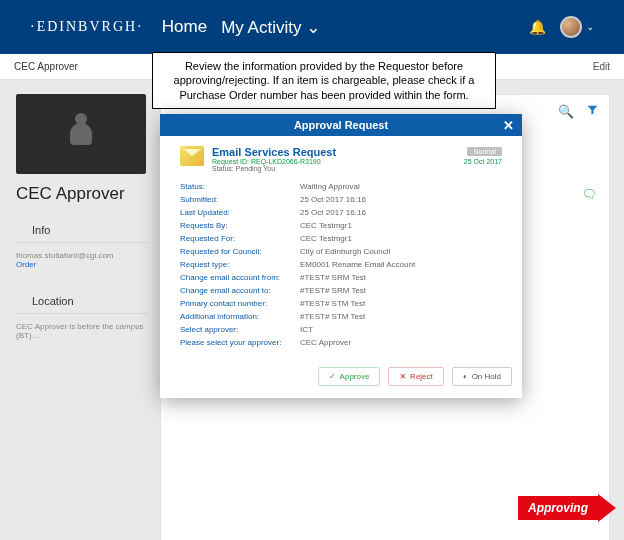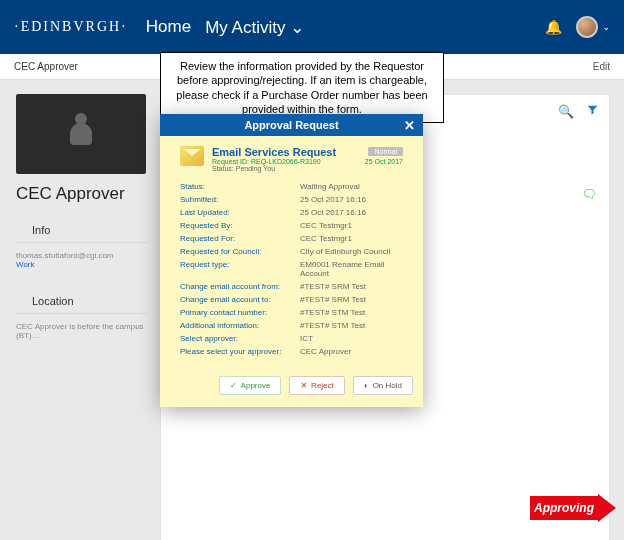--- a/index.html
+++ b/index.html
@@ -1,17 +1,17 @@
 <!DOCTYPE html>
 <html><head>
 <meta charset="utf-8">
 <style>
   *{box-sizing:border-box;margin:0;padding:0;font-family:Arial,Helvetica,sans-serif}
   body{width:624px;height:540px;overflow:hidden;background:#e9e9e9;position:relative}
-  .topnav{height:54px;background:#003f7d;color:#fff;display:flex;align-items:center;padding:0 14px;font-size:12px}
+  .topnav{height:54px;background:#003f7d;color:#fff;display:flex;align-items:center;padding:0 30px;font-size:12px}
   .brand{font-family:'Times New Roman',serif;letter-spacing:2px;font-size:14px;margin-right:18px}
   .navlink{margin-right:14px;cursor:pointer;font-size:17px}
   .navspacer{flex:1}
   .bell{margin-right:14px;font-size:14px}
   .avatar-small{width:22px;height:22px;border-radius:50%;background:radial-gradient(circle at 30% 30%,#e3b68b,#8a5a3a);border:2px solid #ccc}
   .chev{margin-left:4px;font-size:9px}
   .subnav{height:26px;background:#fff;border-bottom:1px solid #ddd;display:flex;align-items:center;padding:0 14px;font-size:10px;color:#333}
   .subnav .sp{flex:1}
   .edit{color:#555}
   .page{display:flex;height:476px}
@@ -25,22 +25,22 @@
   .muted{color:#888;font-size:8px}
   .link-sm{color:#0a66c2;font-size:8px}
   .right{flex:1;background:#fff;margin:14px 14px 0 0;border:1px solid #e3e3e3;border-radius:2px;padding:10px;font-size:10px;color:#666;position:relative}
   .right-iconbar{position:absolute;top:8px;right:10px;color:#1b7ac5;font-size:13px}
   .right-iconbar span{margin-left:8px;cursor:pointer}
   .chip{display:inline-block;border:1px solid #ccc;background:#eee;color:#888;font-size:8px;padding:1px 6px;border-radius:2px;margin-top:22px}
   .reqline{color:#aaa;font-size:9px;margin-top:20px}
   .green-ic{position:absolute;top:92px;right:12px;color:#3bb54a;font-size:12px}
   
   .overlay{position:absolute;inset:0}
-  .callout{position:absolute;top:52px;left:160px;width:284px;background:#fff;border:1px solid #000;padding:6px 10px;text-align:center;font-size:11px;line-height:1.3;z-index:5}
-  .modal{position:absolute;top:114px;left:160px;width:263px;background:#fef9c3;box-shadow:0 4px 20px rgba(0,0,0,.35);z-index:5}
+  .callout{position:absolute;top:52px;left:152px;width:344px;background:#fff;border:1px solid #000;padding:6px 10px;text-align:center;font-size:11px;line-height:1.3;z-index:5}
+  .modal{position:absolute;top:114px;left:160px;width:362px;background:#ffffff;box-shadow:0 4px 20px rgba(0,0,0,.35);z-index:5}
   .modal-head{background:#0e5da8;color:#fff;text-align:center;font-size:11px;font-weight:bold;padding:5px 0;position:relative}
   .close-x{position:absolute;right:8px;top:4px;color:#fff;font-weight:bold;font-size:13px;cursor:pointer}
   .modal-body{padding:10px 20px;font-size:9px;color:#444}
   .req-row{display:flex;align-items:flex-start;margin-bottom:8px}
   .env-ic{width:24px;height:20px;background:linear-gradient(135deg,#f7e36a,#e6b53a);margin-right:8px;border-radius:2px;position:relative;flex-shrink:0}
   .env-ic::after{content:"";position:absolute;left:3px;top:3px;border-left:9px solid transparent;border-right:9px solid transparent;border-top:7px solid #fff6c8}
   .req-title{color:#0e5da8;font-weight:bold;font-size:11px}
   .req-sub{color:#0a9a4a;font-size:7px}
   .req-stat{font-size:7px;color:#666}
   .badge{margin-left:auto;text-align:right}
@@ -48,21 +48,21 @@
   .badge .d{color:#0a9a4a;font-size:7px;margin-top:2px}
   .kv{display:flex;font-size:8px;padding:2px 0}
   .kv .k{width:120px;color:#0e5da8}
   .kv .v{flex:1;color:#666}
   .modal-foot{display:flex;justify-content:flex-end;gap:8px;padding:8px 10px 12px}
   .btn{border:1px solid #ccc;background:#fff;font-size:8px;padding:4px 10px;border-radius:2px;cursor:pointer;display:flex;align-items:center;gap:4px}
   .btn.approve{color:#2e9e3f;border-color:#bfe3c4}
   .btn.reject{color:#c0392b;border-color:#e8c3bd}
   .btn.hold{color:#555}
   .arrow-cta{position:absolute;right:8px;bottom:18px;display:flex;align-items:center;z-index:6}
-  .arrow-body{background:#e30613;color:#fff;font-weight:bold;font-style:italic;font-size:12px;padding:5px 4px}
+  .arrow-body{background:#e30613;color:#fff;font-weight:bold;font-style:italic;font-size:12px;padding:5px 10px}
   .arrow-head{width:0;height:0;border-top:14px solid transparent;border-bottom:14px solid transparent;border-left:18px solid #e30613}
 </style>
 </head>
 <body>
 
 <div class="topnav">
   <span class="brand">·EDINBVRGH·</span>
   <span class="navlink">Home</span>
   <span class="navlink">
     <span>My Activity</span>
@@ -82,21 +82,21 @@
 
 <div class="page">
   <div class="left">
     <div class="banner">
       <div class="person-ic"></div>
     </div>
     <div class="h1">CEC Approver</div>
     <div class="sect">Info</div>
     <div class="hr"></div>
     <div class="muted">thomas.stottaford@cgi.com</div>
-    <div class="link-sm">Work</div>
+    <div class="link-sm">Order</div>
     <div style="height:18px"></div>
     <div class="sect">Location</div>
     <div class="hr"></div>
     <div class="muted">CEC Approver is before the campus (BT)…</div>
   </div>
 
   <div class="right">
     <div class="right-iconbar">
       <span>🔍</span>
       <span>
@@ -139,21 +139,21 @@
           </div>
           <div class="kv">
             <div class="k">Submitted:</div>
             <div class="v">25 Oct 2017 16:16</div>
           </div>
           <div class="kv">
             <div class="k">Last Updated:</div>
             <div class="v">25 Oct 2017 16:16</div>
           </div>
           <div class="kv">
-            <div class="k">Requested By:</div>
+            <div class="k">Requests By:</div>
             <div class="v">CEC Testmgr1</div>
           </div>
           <div class="kv">
             <div class="k">Requested For:</div>
             <div class="v">CEC Testmgr1</div>
           </div>
           <div class="kv">
             <div class="k">Requested for Council:</div>
             <div class="v">City of Edinburgh Council</div>
           </div>

